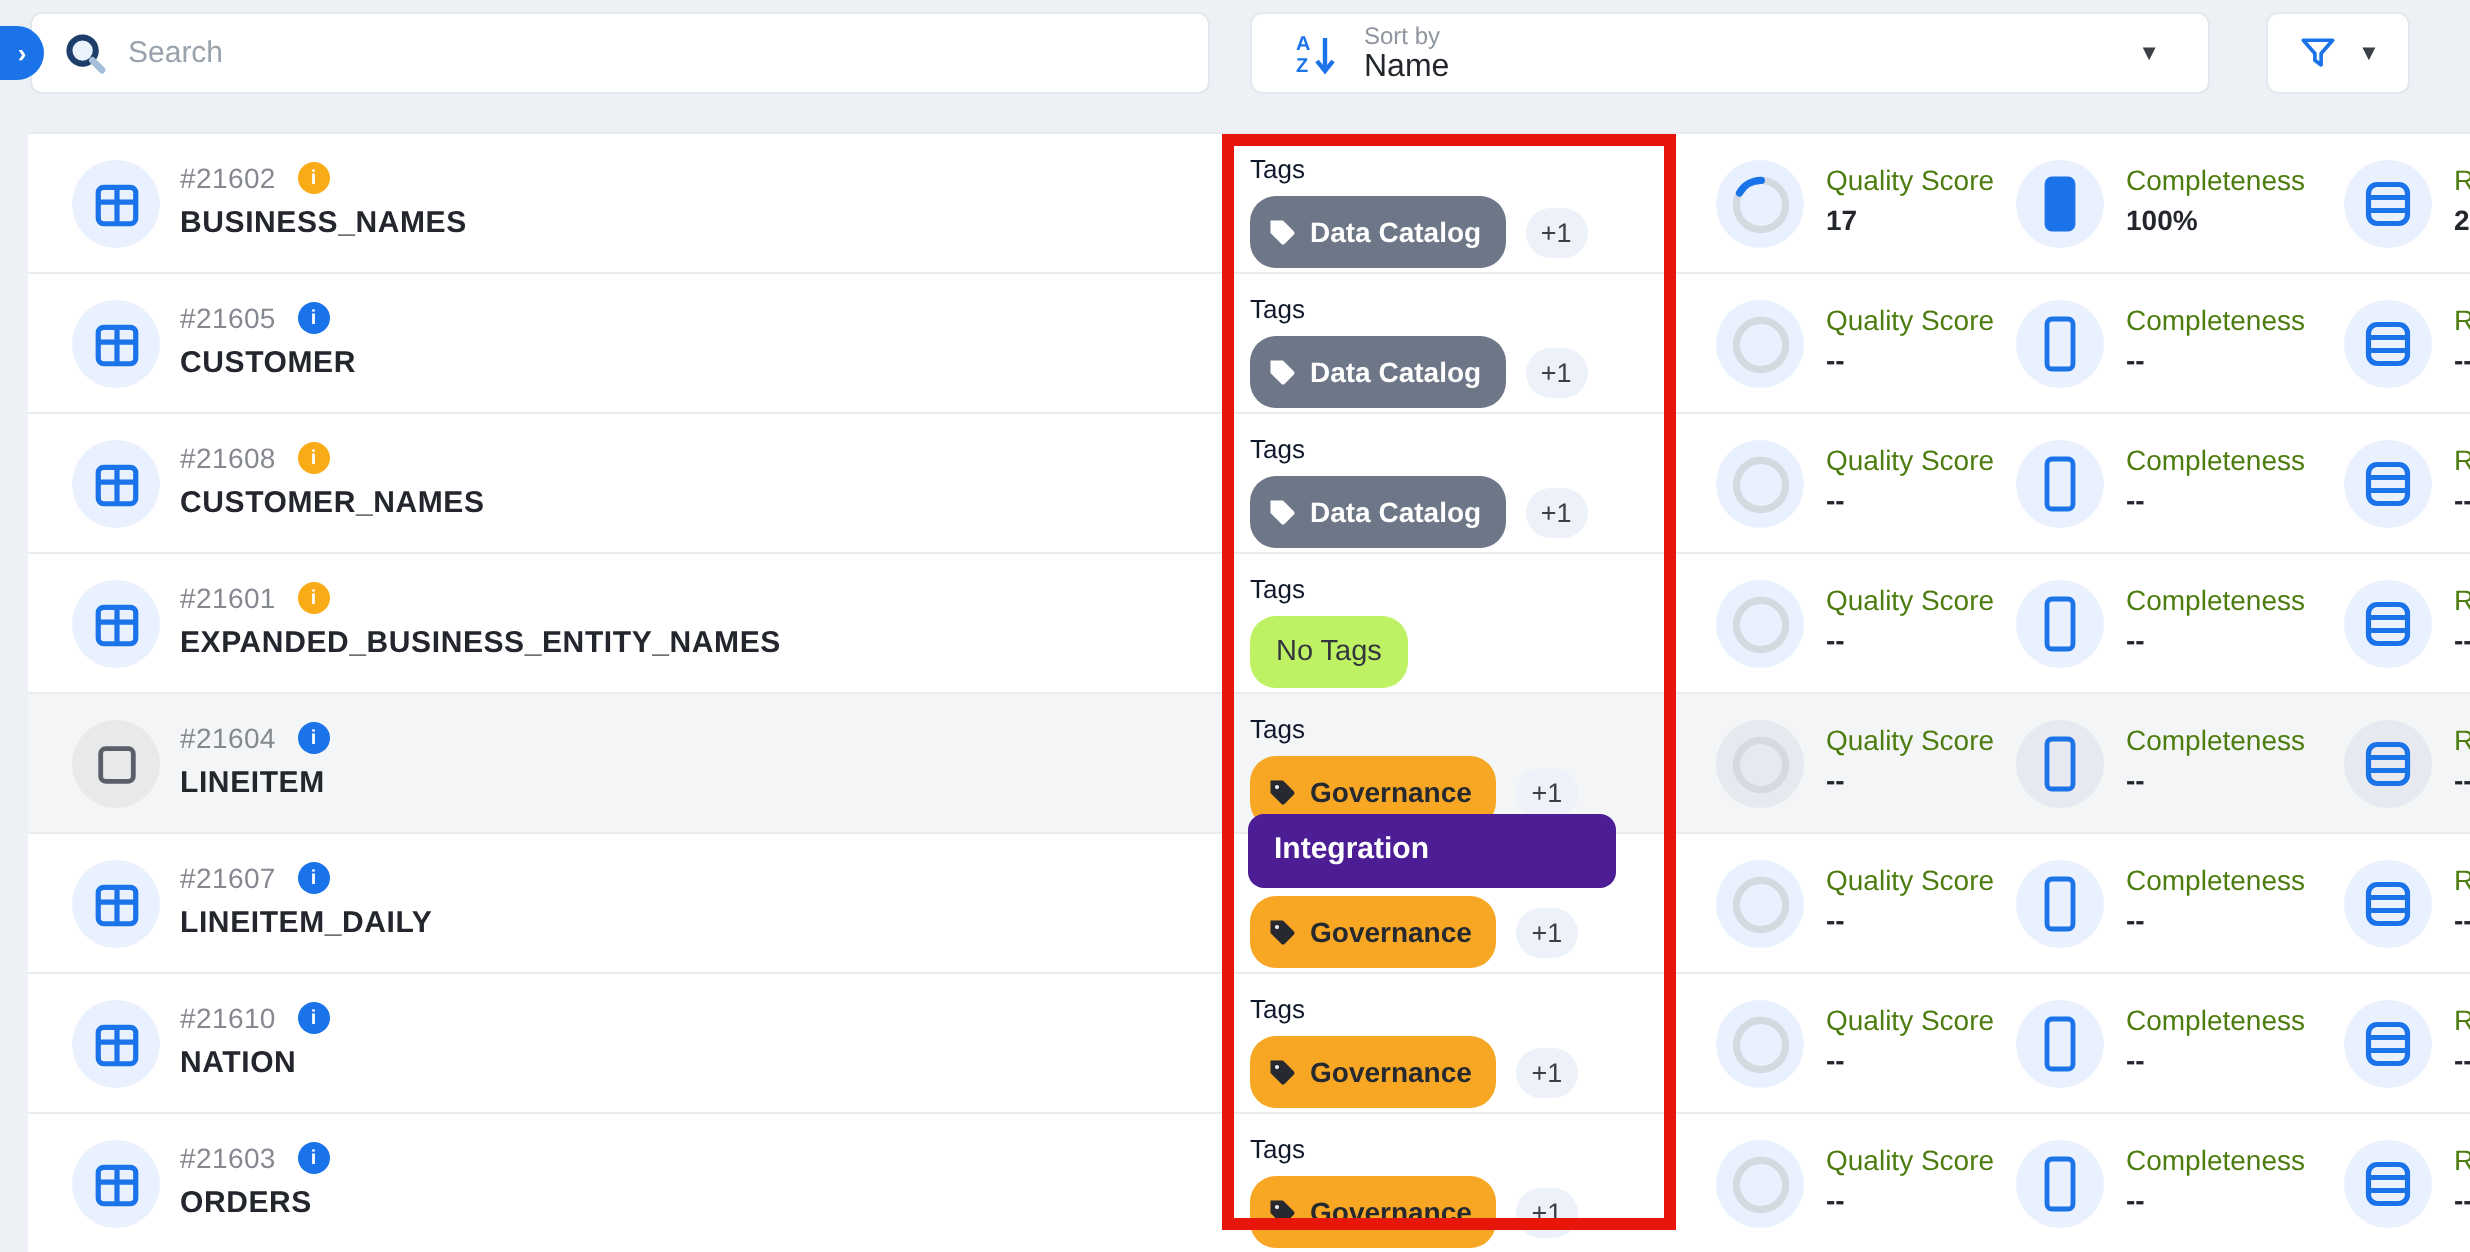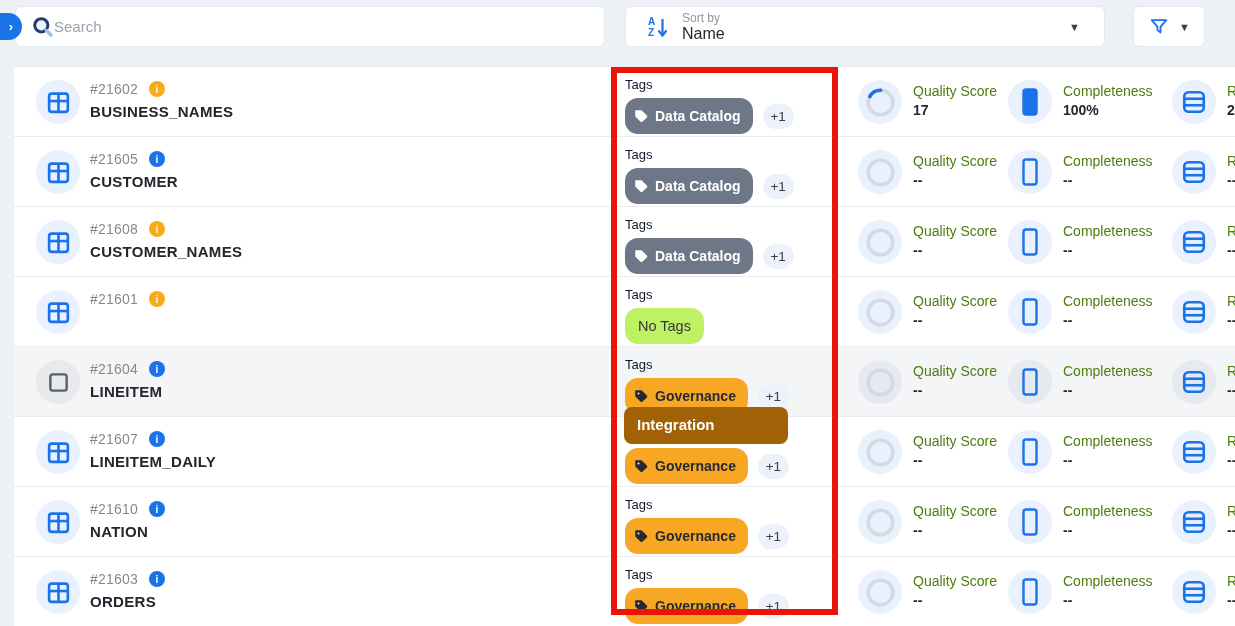--- a/index.html
+++ b/index.html
@@ -7,21 +7,21 @@
     background:#edf1f6; font-family:"Liberation Sans", sans-serif; position:relative; }
 
   
   .topbar { position:absolute; top:0; left:0; width:1235px; height:60px; }
   .card { background:#fff; border:1px solid #e3e7ee; border-radius:6px; position:absolute; top:6px; height:41px; }
   .search-card { left:15px; width:590px; display:flex; align-items:center; }
   .sidebar-tab { position:absolute; left:0; top:13px; width:22px; height:27px; background:#1a73e8;
     border-radius:0 14px 14px 0; color:#fff; display:flex; align-items:center; justify-content:center;
     z-index:6; cursor:pointer; font-size:13px; font-weight:bold; }
   .search-icon { margin-left:16px; width:22px; height:22px; }
-  .search-input { border:none; outline:none; flex:1; font-size:15px;
+  .search-input { border:none; outline:none; flex:1; margin-left:10px; font-size:15px;
     color:#3b82f6; font-family:"Liberation Sans", sans-serif; background:transparent; }
   .search-input::placeholder { color:#9aa2ad; }
 
   .sort-card { left:625px; width:480px; display:flex; align-items:center; cursor:pointer; }
   .sort-icon { margin-left:20px; width:24px; height:24px; }
   .sort-text { margin-left:12px; display:flex; flex-direction:column; }
   .sort-label { font-size:12px; color:#8f959e; line-height:14px; }
   .sort-value { font-size:16px; color:#23262c; line-height:18px; }
   .caret { color:#3b4046; font-size:11px; }
   .sort-caret { position:absolute; right:24px; top:14px; }
@@ -66,21 +66,21 @@
   .metric-text { padding-top:2px; }
   .metric-label { font-size:14px; color:#4d7c0f; line-height:17px; white-space:nowrap; }
   .metric-value { font-size:14px; font-weight:bold; color:#23262d; line-height:20px; }
 
   .battery-rect { fill:none; stroke:#1a73e8; stroke-width:2.4; }
   .battery.filled .battery-rect { fill:#1a73e8; }
 
   
   .red-rect { position:absolute; left:611px; top:67px; width:227px; height:548px;
     border:6px solid #e8150b; z-index:9; pointer-events:none; }
-  .tooltip { position:absolute; left:624px; top:407px; width:164px; background:#a16207;
+  .tooltip { position:absolute; left:624px; top:407px; width:184px; background:#4c1d95;
     border-radius:8px; padding:9px 13px 11px 13px; z-index:10; }
   .tooltip-title { color:#fff; font-size:15px; font-weight:bold; }
   .tooltip-chip { display:inline-block; margin-top:7px; background:#d3d5d9; color:#24262a;
     border-radius:5px; padding:3px 9px 4px 9px; font-size:13.5px; }
 </style>
 </head>
 <body>
 
 <div class="topbar">
   <div class="sidebar-tab">
@@ -331,20 +331,21 @@
         <rect x="3" y="3.5" width="18" height="17.5" rx="2.6" fill="none" stroke="#1a73e8" stroke-width="2.5"></rect>
         <line x1="3" y1="10.6" x2="21" y2="10.6" stroke="#1a73e8" stroke-width="2.5"></line>
         <line x1="12" y1="3.5" x2="12" y2="21" stroke="#1a73e8" stroke-width="2.5"></line>
       </svg>
 
     </div>
     <div class="id-line">
       <span>#21601</span>
       <span class="info-dot info-orange"></span>
     </div>
+    <div class="asset-name">EXPANDED_BUSINESS_ENTITY_NAMES</div>
 
     <div class="tags-block">
       <div class="tags-label">Tags</div>
       <div class="chips-line">
         <span class="chip chip-light">
 
           <span>No Tags</span>
         </span>
 
       </div>

